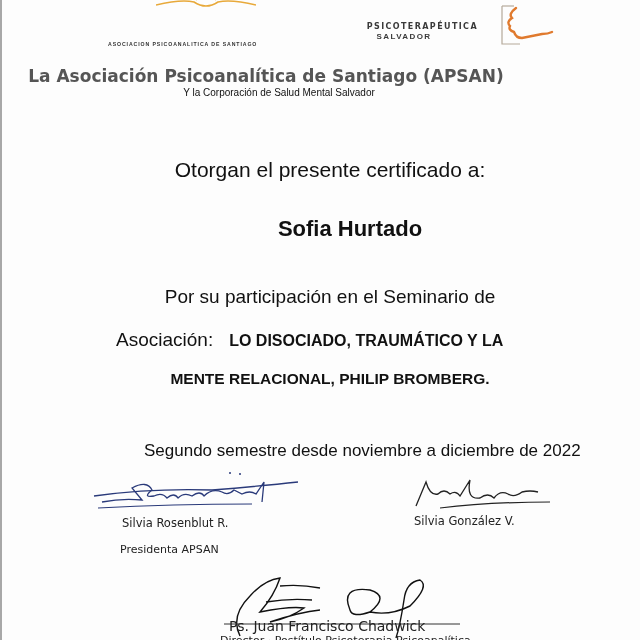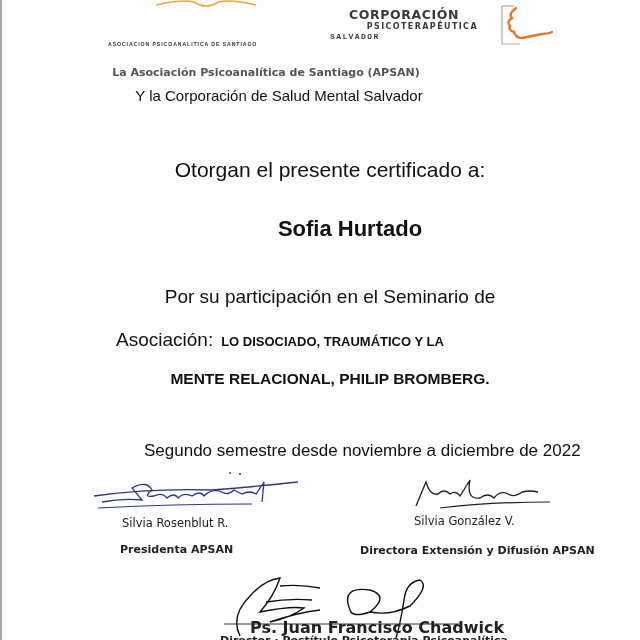--- a/index.html
+++ b/index.html
@@ -9,61 +9,60 @@
 
     
     .apsan-logo { position: absolute; left: 104px; top: 0; width: 196px; height: 50px; }
     .apsan-arc { position: absolute; left: 52px; top: -4px; width: 100px; height: 14px; }
     .apsan-word { position: absolute; left: 2px; top: 9px; font-family: "DejaVu Sans", sans-serif; font-size: 32px; letter-spacing: 6px; color: #1f3560; font-weight: normal; line-height: 32px; }
     .apsan-sub { position: absolute; left: 4px; top: 41px; font-size: 5.2px; letter-spacing: 0.9px; color: #333; font-weight: bold; white-space: nowrap; }
 
     .corp-logo { position: absolute; left: 330px; top: 4px; width: 220px; height: 46px; }
     .corp-l1 { position: absolute; left: 0; top: 3px; width: 148px; text-align: center; font-family: "DejaVu Sans", sans-serif; font-weight: bold; font-size: 12.5px; letter-spacing: 0.6px; color: #3a3a3a; white-space: nowrap; }
     .corp-l2 { position: absolute; left: 0; top: 18px; width: 148px; text-align: right; font-family: "DejaVu Sans", sans-serif; font-weight: bold; font-size: 8px; letter-spacing: 1.4px; color: #3a3a3a; white-space: nowrap; }
-    .corp-l3 { position: absolute; left: 0; top: 28px; width: 148px; font-family: Liberation Mono, monospace; font-weight: bold; font-size: 8px; letter-spacing: 1.4px; color: #3a3a3a; white-space: nowrap; }
+    .corp-l3 { position: absolute; left: 0; top: 28px; width: 148px; text-align: center; font-family: Liberation Sans, sans-serif; font-weight: bold; font-size: 8px; letter-spacing: 1.4px; color: #3a3a3a; white-space: nowrap; }
     .corp-mark { position: absolute; left: 168px; top: 0; width: 56px; height: 42px; }
 
-    .header-line1 { position: absolute; left: 0; width: 532px; top: 66px; text-align: center; font-family: "DejaVu Sans", sans-serif; font-weight: bold; font-size: 11px; color: #555; white-space: nowrap; }
-    .header-line2 { position: absolute; left: 0; width: 558px; top: 87px; text-align: center; font-size: 15px; color: #111; }
+    .header-line1 { position: absolute; left: 0; width: 532px; top: 66px; text-align: center; font-family: "DejaVu Sans", sans-serif; font-weight: bold; font-size: 17px; color: #555; white-space: nowrap; }
+    .header-line2 { position: absolute; left: 0; width: 558px; top: 87px; text-align: center; font-size: 10px; color: #111; }
 
     .grant { position: absolute; left: 0; width: 660px; top: 158px; text-align: center; font-size: 21px; }
     .recipient { position: absolute; left: 0; width: 700px; top: 216px; text-align: center; font-size: 22px; font-weight: bold; }
 
     .part1 { position: absolute; left: 0; width: 660px; top: 286px; text-align: center; font-size: 19px; }
     .part2 { position: absolute; left: 116px; top: 329px; font-size: 19px; white-space: nowrap; }
-    .part2 .bold { font-weight: bold; font-size: 13px; margin-left: 8px; }
+    .part2 .bold { font-weight: bold; font-size: 16px; margin-left: 16px; }
     .part3 { position: absolute; left: 0; width: 660px; top: 370px; text-align: center; font-size: 15.5px; font-weight: bold; }
 
     .period { position: absolute; left: 104px; top: 441px; font-size: 17px; white-space: nowrap; margin-left: 40px; }
 
     
     .sig { position: absolute; }
     .sig svg { position: absolute; }
     .sig-name { position: absolute; font-family: "DejaVu Sans", sans-serif; font-size: 11.5px; color: #222; white-space: nowrap; }
-    .sig-role { position: absolute; font-family: "DejaVu Sans", sans-serif; font-size: 11px; font-weight: bold; color: #222; white-space: nowrap; }
+    .sig-role { position: absolute; font-family: "DejaVu Sans", sans-serif; font-size: 11px; font-weight: normal; color: #222; white-space: nowrap; }
 
     .sig-left { left: 92px; top: 468px; width: 220px; height: 100px; }
     .sig-right { left: 350px; top: 468px; width: 250px; height: 100px; text-align: right; }
     .sig-bottom { left: 220px; top: 566px; width: 260px; height: 74px; }
   </style>
 </head>
 <body>
 
 <div class="left-border"></div>
 
 <div class="apsan-logo">
   <svg class="apsan-arc" viewBox="0 0 100 14">
     <path d="M0 9 Q25 3 38 6 Q50 14 62 6 Q75 3 100 9" stroke="#e8a93a" stroke-width="1.6" fill="none"></path>
     <path d="M40 4 Q50 -6 60 4" stroke="#e8a93a" stroke-width="1.4" fill="none"></path>
   </svg>
   <div class="apsan-sub">ASOCIACION PSICOANALITICA DE SANTIAGO</div>
 </div>
 
 <div class="corp-logo">
-  <div class="corp-l1">CORPORACIÓN</div>
   <div class="corp-l2">PSICOTERAPÉUTICA</div>
   <div class="corp-l3">SALVADOR</div>
   <svg class="corp-mark" viewBox="0 0 56 42">
     <path d="M4 2 L4 40 L22 40" stroke="#b5a99a" stroke-width="1.2" fill="none"></path>
     <path d="M4 2 L16 2" stroke="#b5a99a" stroke-width="1.2" fill="none"></path>
     <path d="M18 4 Q10 10 14 14 Q8 18 12 22 Q10 26 16 28 Q18 34 24 34 Q34 32 44 30 Q50 30 54 28" stroke="#e07a2e" stroke-width="2.4" fill="none" stroke-linecap="round"></path>
   </svg>
 </div>
 
 <div class="header-line1">La Asociación Psicoanalítica de Santiago (APSAN)</div>
@@ -91,25 +90,24 @@
   <div class="sig-name" style="left:30px;top:48px">Silvia Rosenblut R.</div>
   <div class="sig-role" style="left:28px;top:75px">Presidenta APSAN</div>
 </div>
 
 <div class="sig sig-right">
   <svg style="left:60px;top:4px" width="150" height="42" viewBox="0 0 150 42">
     <path d="M6 34 L16 10 Q20 24 28 22 Q34 16 40 22 Q46 18 50 24 L60 8 Q56 28 70 26 Q78 20 84 26 Q90 18 98 22 Q104 26 112 20 Q120 18 128 20" stroke="#222" stroke-width="1.3" fill="none"></path>
     <path d="M30 36 Q80 30 140 30" stroke="#222" stroke-width="1.2" fill="none"></path>
   </svg>
   <div class="sig-name" style="left:64px;top:46px">Silvia González V.</div>
-  <div class="sig-role" style="left:10px;top:76px">Directora Extensión y Difusión APSAN</div>
 </div>
 
 <div class="sig sig-bottom">
   <svg style="left:0;top:0" width="260" height="74" viewBox="0 0 260 74">
     <path d="M20 70 Q10 50 30 30 Q44 14 60 12 Q54 30 40 46 Q70 40 84 42 Q70 52 50 56 Q80 46 100 44" stroke="#111" stroke-width="1.4" fill="none"></path>
     <path d="M60 20 Q80 18 100 22 M46 36 Q70 32 92 34" stroke="#111" stroke-width="1.3" fill="none"></path>
     <path d="M130 44 Q120 20 150 24 Q170 30 150 46 Q132 52 130 44 M150 46 Q170 50 190 40 Q210 20 200 14 Q186 16 184 34 Q180 60 176 72" stroke="#111" stroke-width="1.4" fill="none"></path>
     <path d="M4 58 L240 58" stroke="#333" stroke-width="1"></path>
   </svg>
-  <div class="sig-name" style="left:30px;top:52px;font-weight:bold;font-size:16px">Ps. Juan Francisco Chadwick</div>
+  <div class="sig-name" style="left:9px;top:52px;font-weight:normal;font-size:14px">Ps. Juan Francisco Chadwick</div>
   <div class="sig-role" style="left:0px;top:68px">Director · Postítulo Psicoterapia Psicoanalítica</div>
 </div>
 
 </body></html>

